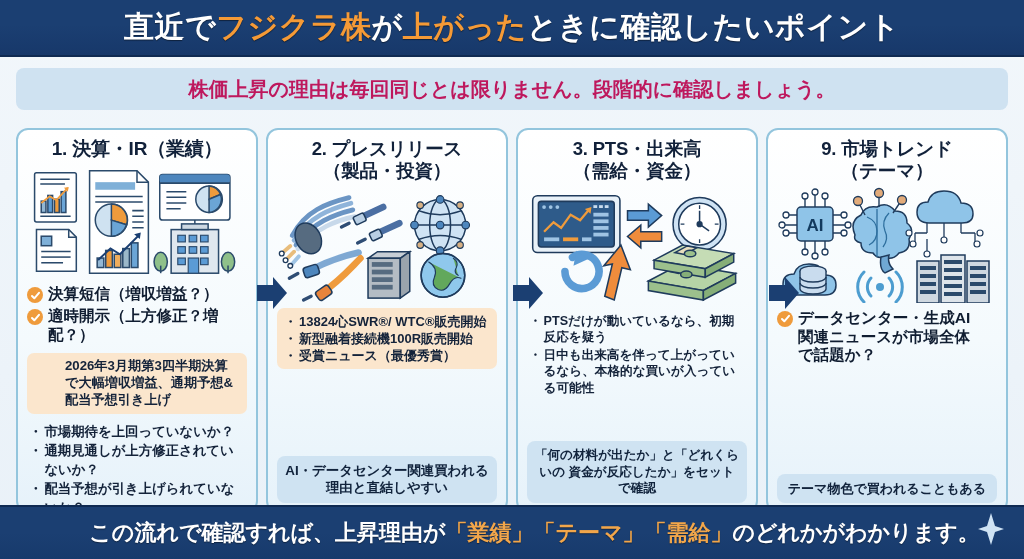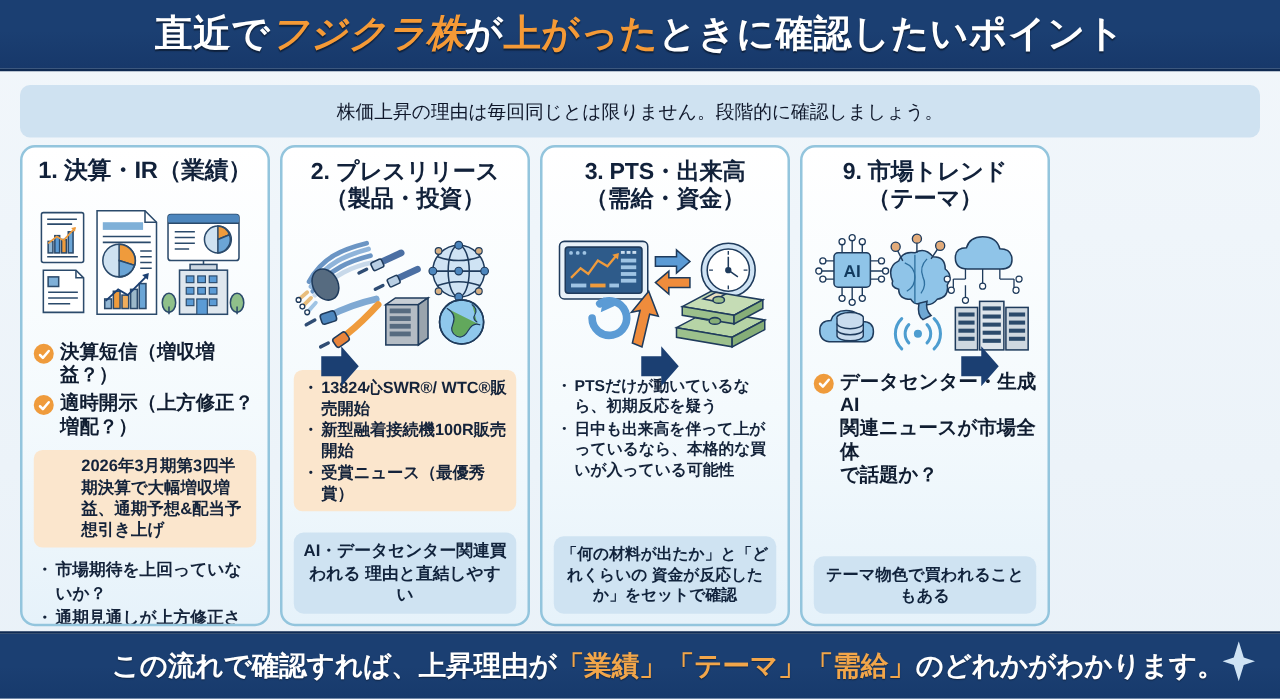--- a/index.html
+++ b/index.html
@@ -29,27 +29,27 @@
   }
 
   
   .subtitle-wrap {
     position: absolute; left: 16px; top: 68px; width: 992px; height: 42px;
     background: #cfe2f1;
     border-radius: 8px;
     display: flex; align-items: center; justify-content: center;
   }
   .subtitle {
-    font-size: 15px; font-weight: 400; color: #0f172a; white-space: nowrap;
+    font-size: 20px; font-weight: 700; color: #be185d; white-space: nowrap;
   }
 
   
   .columns {
-    position: absolute; left: 16px; top: 116px;
-    width: 824px; height: 385px;
+    position: absolute; left: 16px; top: 128px;
+    width: 992px; height: 385px;
     display: flex; gap: 8px;
   }
   .col {
     position: relative;
     flex: 1 1 0;
     background: linear-gradient(180deg,#ffffff 0%, #f4fafd 55%, #e6f2fa 100%);
     border: 2px solid #93c5dd;
     border-radius: 12px;
     padding: 8px 9px 8px 9px;
     display: flex; flex-direction: column;
@@ -152,21 +152,21 @@
     position: absolute; right: 20px; top: 6px;
     width: 26px; height: 32px;
   }
 </style>
 </head>
 <body>
 
 <div id="page">
 
   <div class="header">
-    <div class="header-title" id="header-title"><span>直近で</span><span style="color: rgb(245, 154, 54); font-style: italic;">フジクラ株</span><span>が</span><span style="color: rgb(245, 154, 54);">上がった</span><span>ときに確認したいポイント</span></div>
+    <div class="header-title" id="header-title"><span>直近で</span><span style="color: rgb(245, 154, 54);">フジクラ株</span><span>が</span><span style="color: rgb(245, 154, 54);">上がった</span><span>ときに確認したいポイント</span></div>
   </div>
 
   <div class="subtitle-wrap">
     <div class="subtitle">株価上昇の理由は毎回同じとは限りません。段階的に確認しましょう。</div>
   </div>
 
   <div class="columns">
 
     <div class="col">
       <div class="col-title">1. 決算・IR（業績）</div>

